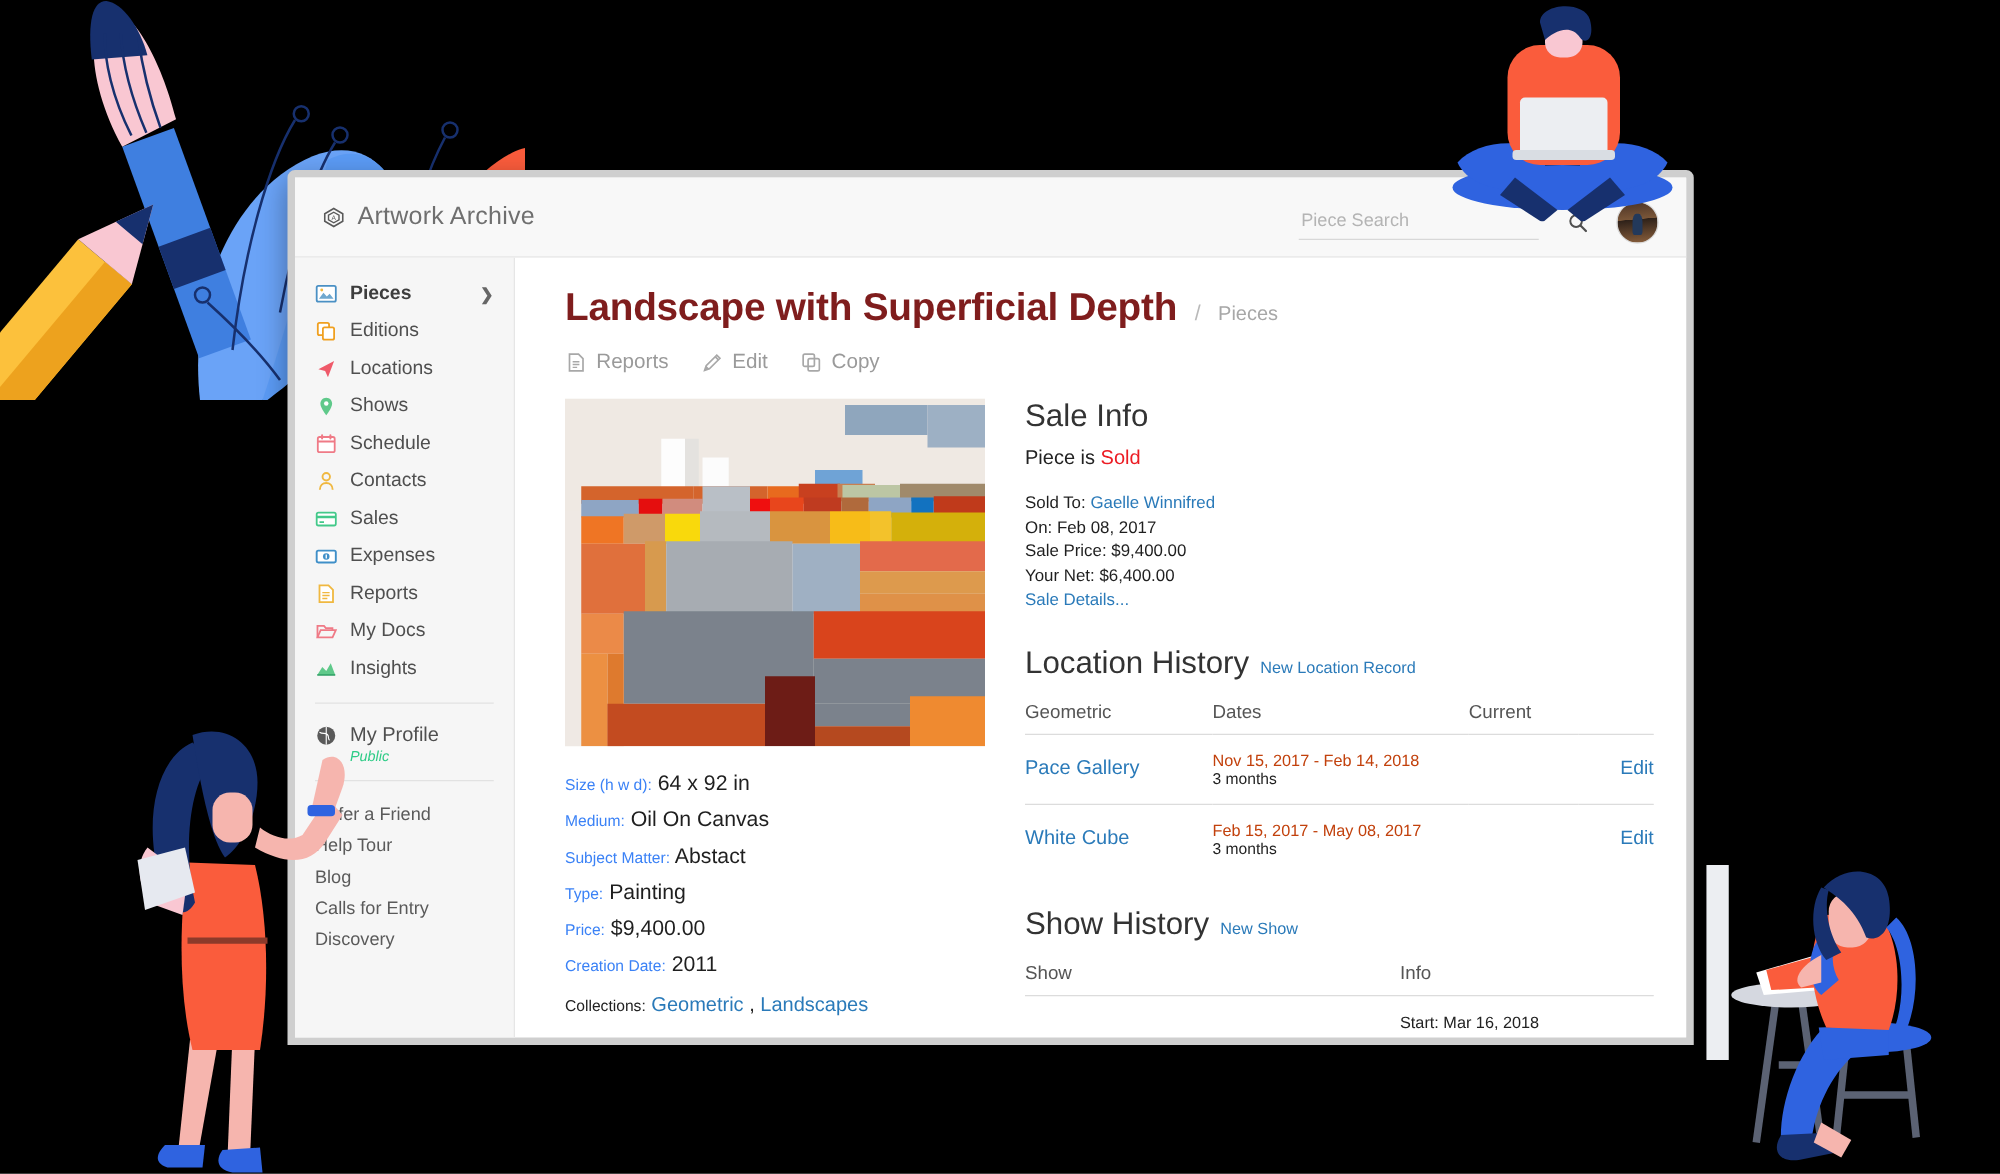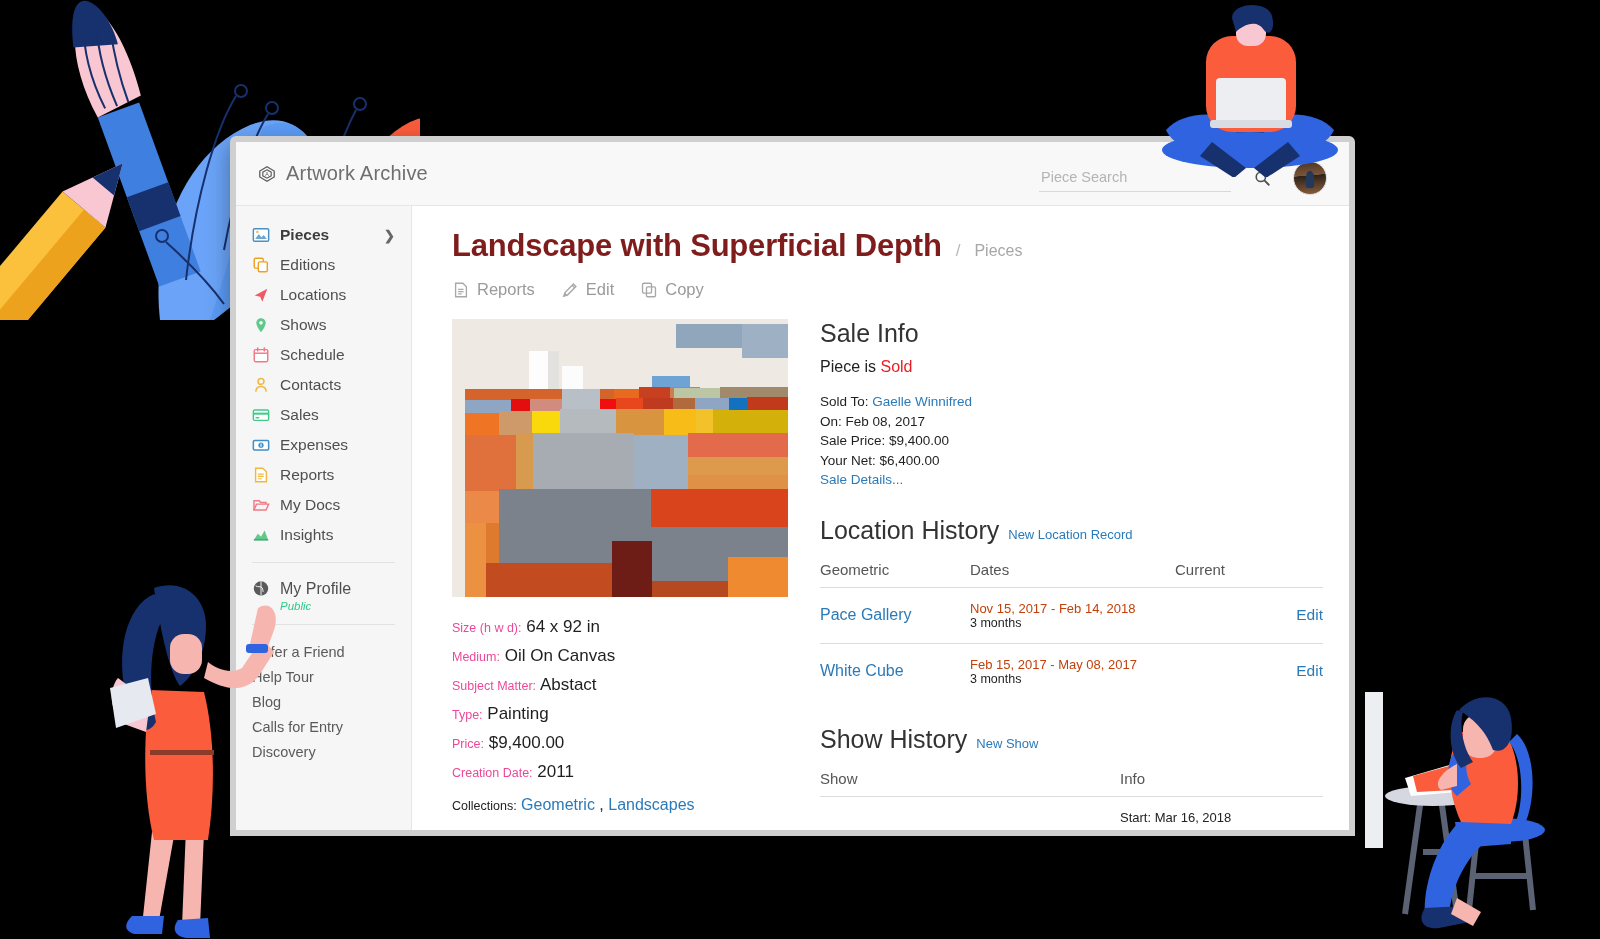--- a/index.html
+++ b/index.html
@@ -97,21 +97,21 @@
   .cols { display:flex; gap:32px; margin-top:20px; }
   .col-left { width:336px; flex:0 0 336px; }
   .col-right { flex:1; }
 
   
   #artwork { width:336px; height:278px; position:relative; background:#efe9e4; overflow:hidden; }
   #artwork i { position:absolute; display:block; }
 
   .meta { margin-top:20px; }
   .meta-row { font-size:17px; color:#1f1f1f; margin-bottom:9px; }
-  .meta-row .k { font-size:12.5px; color:#ec4899; }
+  .meta-row .k { font-size:12.5px; color:#3b82f6; }
   .collections { margin-top:14px; font-size:16px; color:#222; }
   .collections .k { font-size:12.5px; }
   a.lnk, .lnk { color:#2a7ab9; text-decoration:none; cursor:pointer; }
 
   
   .sec-title { font-size:25px; color:#333; font-weight:400; }
   .sec-title-row { display:flex; align-items:baseline; gap:9px; }
   .sec-link { font-size:13px; }
   .sold-line { font-size:16px; color:#222; margin-top:10px; }
   .sold-word { color:#ec1c24; }

